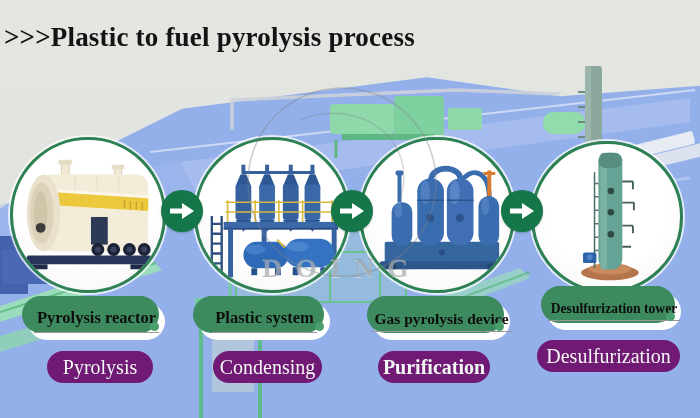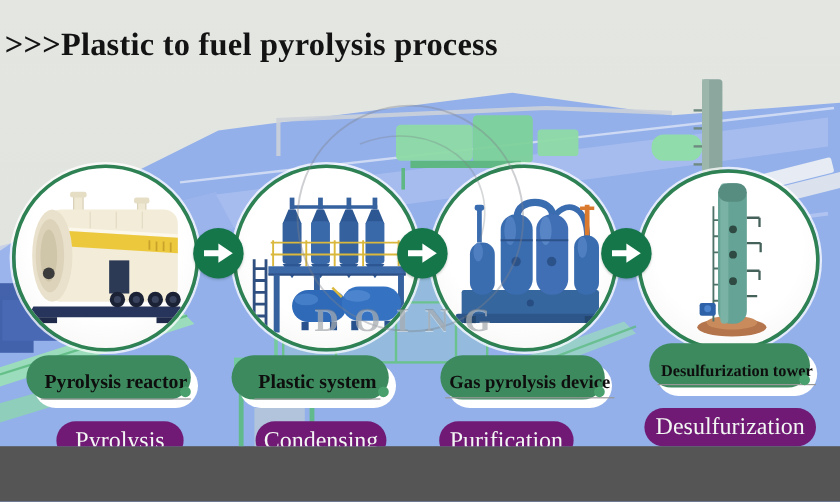--- a/index.html
+++ b/index.html
@@ -1,17 +1,17 @@
 <!DOCTYPE html>
 <html><head>
 <meta charset="utf-8">
 <style>
   html,body{margin:0;padding:0;background:#555;}
   .stage{
-    position:relative;width:700px;height:372px;overflow:hidden;
+    position:relative;width:700px;height:418px;overflow:hidden;
     background:#93b0ea;
     font-family:"Liberation Serif","DejaVu Serif",serif;
   }
   
   .bg-gray{
     position:absolute;left:0;top:0;width:700px;height:418px;z-index:1;
     background:linear-gradient(180deg,#e4e6e2 0%,#dfe1dd 100%);
     clip-path:polygon(0 0,100% 0,100% 20.5%,80% 23%,61% 18.5%,26% 26%,8% 41%,0 50%);
   }
   .bg-art{position:absolute;left:0;top:0;z-index:2;}
@@ -340,20 +340,20 @@
   <div class="wpill" style="left:534px;top:293px;width:134px;margin-left:13px;">
     <span class="wpill-label small">Desulfurization tower</span>
   </div>
 
   <div class="gpill" style="left:47px;top:351px;width:106px;">
     <span>Pyrolysis</span>
   </div>
   <div class="gpill" style="left:213px;top:351px;width:109px;">
     <span>Condensing</span>
   </div>
-  <div class="gpill" style="left:366px;top:351px;width:112px;">
+  <div class="gpill" style="left:378px;top:351px;width:112px;font-weight:bold;">
     <span>Purification</span>
   </div>
   <div class="gpill" style="left:537px;top:340px;width:143px;">
     <span>Desulfurization</span>
   </div>
 
 </div>
 
 </body></html>

